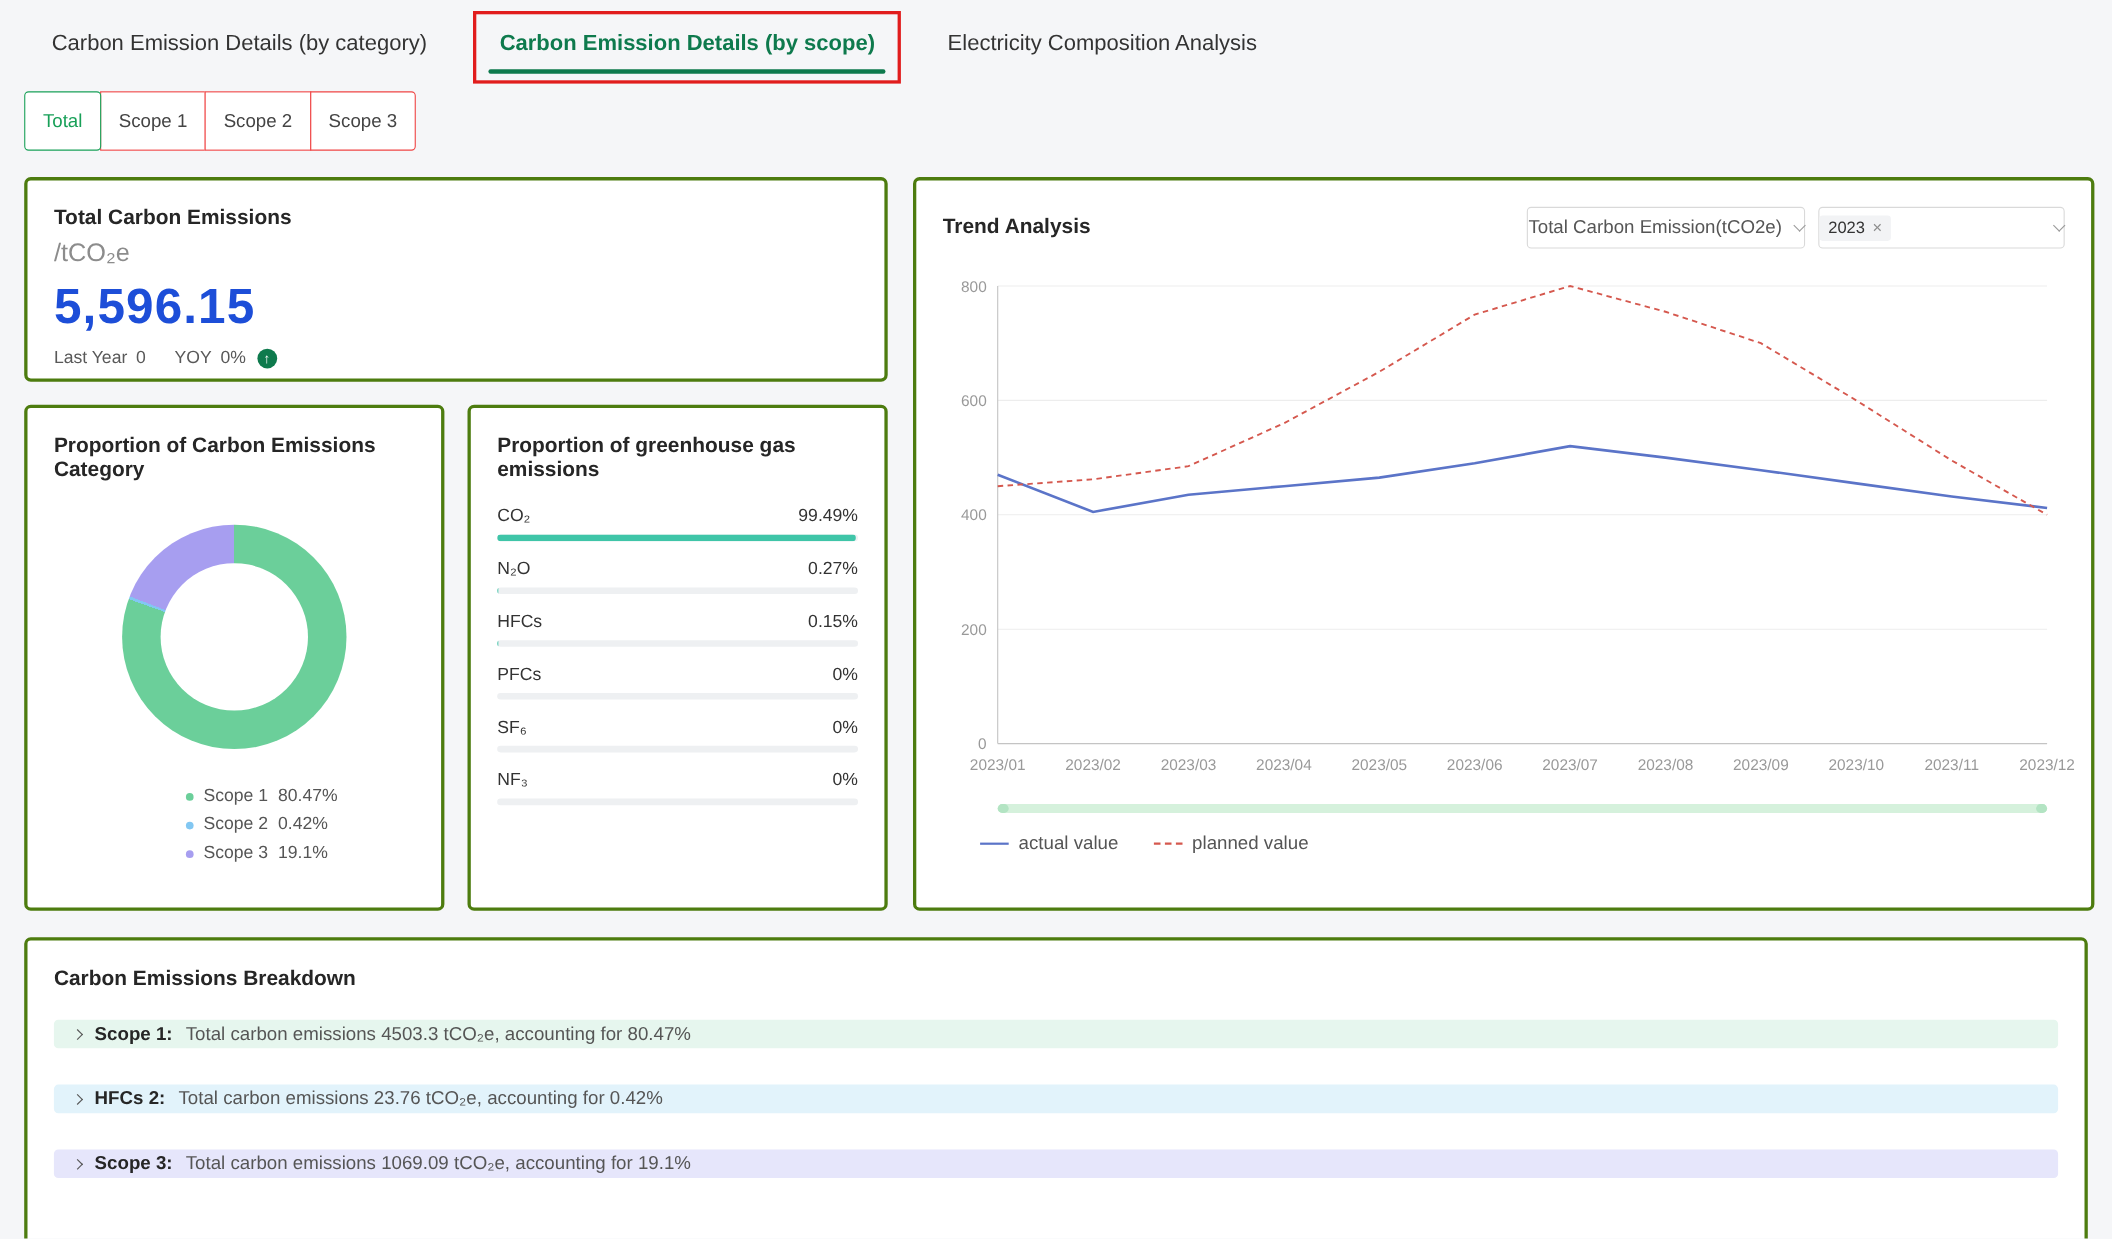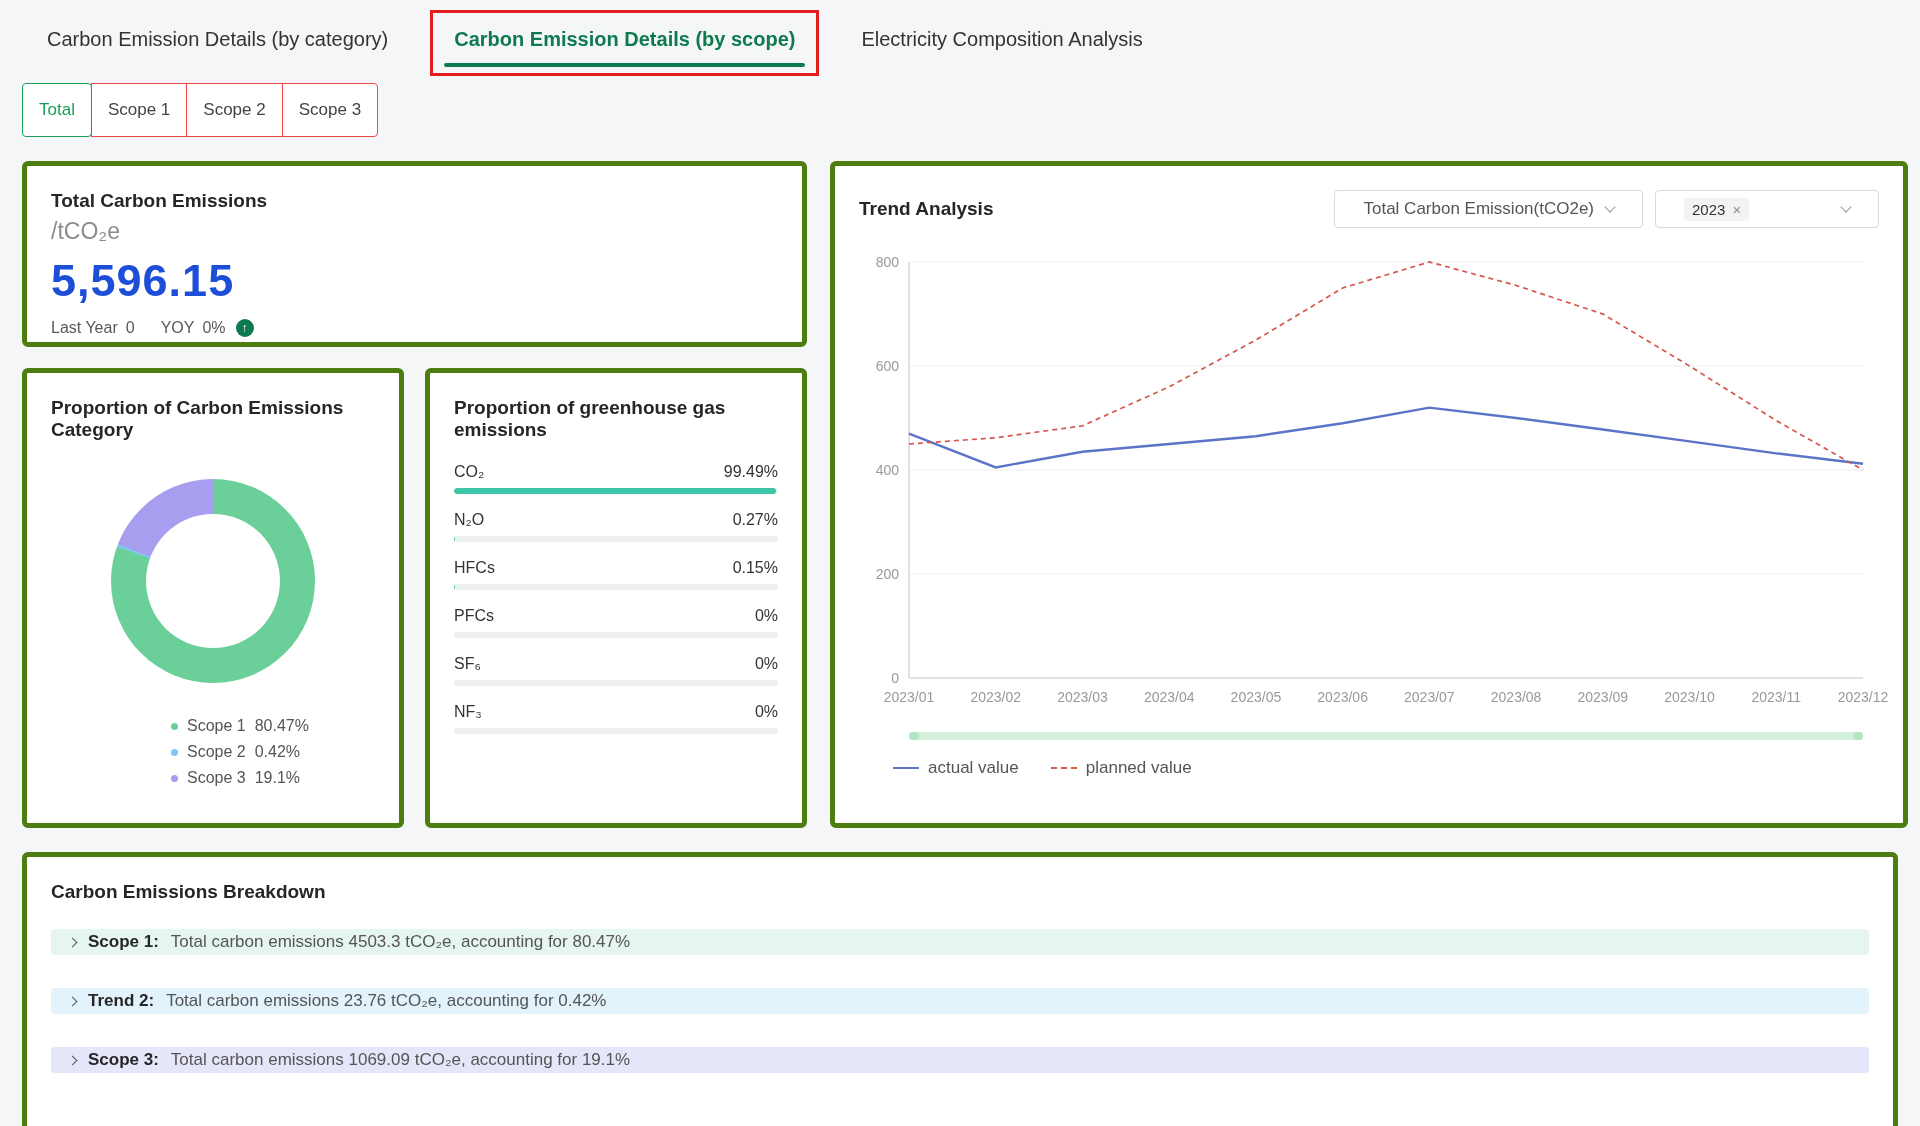--- a/index.html
+++ b/index.html
@@ -13,21 +13,21 @@
   .tab.active .underline{position:absolute;left:0;right:0;bottom:0;height:4px;background:#0e7a4d;border-radius:2px}
   .tab-highlight{position:absolute;top:-4px;bottom:-9px;left:-14px;right:-14px;border:3px solid #e11d1d;pointer-events:none}
 
   
   .filters{display:flex;margin:16px 0 0 22px}
   .fbtn{height:54px;line-height:36px;padding:0 16px;font-size:17px;background:#fff;border:1px solid #ef4444;color:#444;margin-left:-1px;cursor:pointer}
   .fbtn:first-child{margin-left:0;border-radius:4px 0 0 4px}
   .fbtn:last-child{border-radius:0 4px 4px 0}
   .fbtn.active{color:#18a058;border-color:#18a058;position:relative;z-index:2;border-radius:4px}
 
-  .card{background:#fff;border:5px solid #4d7c0f;border-radius:6px}
+  .card{background:#fff;border:3px solid #4d7c0f;border-radius:6px}
   .card-title{font-size:19px;font-weight:700;color:#262626}
 
   .main-grid{display:grid;grid-template-columns:785px 1fr;gap:23px;margin:24px 22px 0}
   .left-col{display:flex;flex-direction:column;gap:21px}
   .left-row{display:grid;grid-template-columns:382px 1fr;gap:21px;height:460px}
 
   
   .total-card{height:186px;padding:24px}
   .total-unit{color:#8c8c8c;font-size:23px;margin-top:6px}
   .total-value{font-size:45px;font-weight:700;color:#1d4ed8;margin-top:10px;letter-spacing:1px}
@@ -47,21 +47,21 @@
   .gas-card .card-title{margin-bottom:22px}
   .gas-row{margin-bottom:17px}
   .gas-line{display:flex;justify-content:space-between;font-size:16px;color:#333}
   .gas-track{margin-top:7px;height:6px;background:#eef0f2;border-radius:3px;overflow:hidden}
   .gas-fill{height:100%;border-radius:3px}
 
   
   .trend-card{height:667px;padding:24px}
   .trend-head{display:flex;justify-content:space-between;align-items:center}
   .trend-selects{display:flex;gap:12px}
-  .select{height:38px;border:1px solid #d9d9d9;border-radius:4px;background:#fff;display:flex;align-items:center;gap:12px;padding:0 28px;font-size:17px;color:#555;cursor:pointer}
+  .select{height:38px;border:1px solid #d9d9d9;border-radius:4px;background:#fff;display:flex;align-items:center;gap:12px;padding:0 0;font-size:17px;color:#555;cursor:pointer}
   .year-select{width:224px;justify-content:space-between}
   .tag{background:#f2f3f5;border-radius:3px;padding:3px 8px;font-size:15px;color:#333;display:flex;align-items:center;gap:7px}
   .tag-close{color:#8c8c8c;cursor:pointer}
   .chev{display:inline-block;width:8px;height:8px;border:solid #999;border-width:1.6px 1.6px 0 0}
   .chev.down{transform:rotate(135deg);margin-top:-4px}
   .chev.right{transform:rotate(45deg);border-color:#555;width:7px;height:7px}
   #trend-chart{margin-top:20px;overflow:visible}
   #trend-chart text{fill:#999;font-size:14px;font-family:"Liberation Sans",sans-serif}
   .slider{position:relative;margin:10px 0 0 50px;width:954px;height:8px;background:#d5f1dc;border-radius:4px;cursor:pointer}
   .slider .handle{position:absolute;top:0;width:10px;height:8px;background:#b3e4c3;border-radius:4px}
@@ -269,21 +269,21 @@
 
 <div class="card breakdown">
   <div class="card-title">Carbon Emissions Breakdown</div>
   <div class="bd-row first" style="background: rgb(230, 246, 238);">
     <span class="chev right"></span>
     <span class="bd-scope">Scope 1:</span>
     <span>Total carbon emissions 4503.3 tCO₂e, accounting for 80.47%</span>
   </div>
   <div class="bd-row" style="background: rgb(226, 243, 251);">
     <span class="chev right"></span>
-    <span class="bd-scope">Trend 2:</span>
+    <span class="bd-scope">HFCs 2:</span>
     <span>Total carbon emissions 23.76 tCO₂e, accounting for 0.42%</span>
   </div>
   <div class="bd-row" style="background: rgb(230, 230, 251);">
     <span class="chev right"></span>
     <span class="bd-scope">Scope 3:</span>
     <span>Total carbon emissions 1069.09 tCO₂e, accounting for 19.1%</span>
   </div>
 </div>
 
 </body></html>

